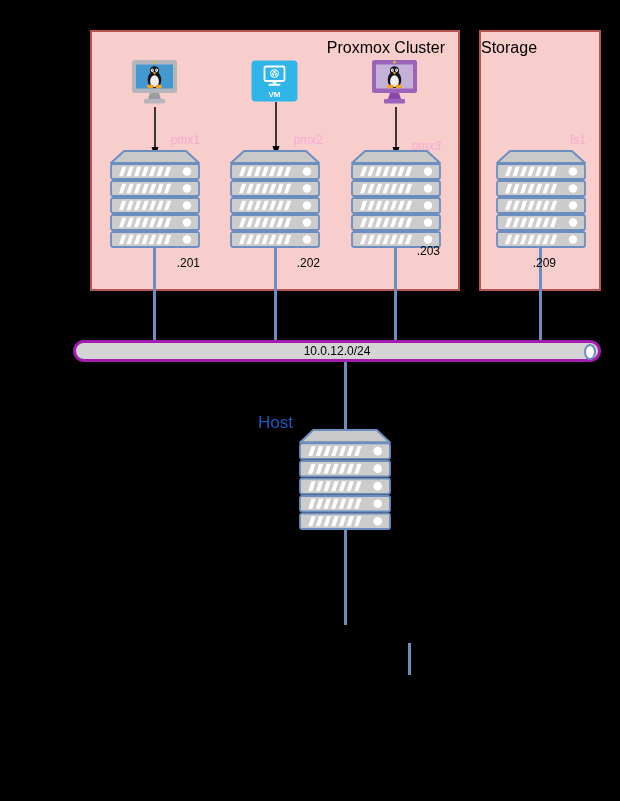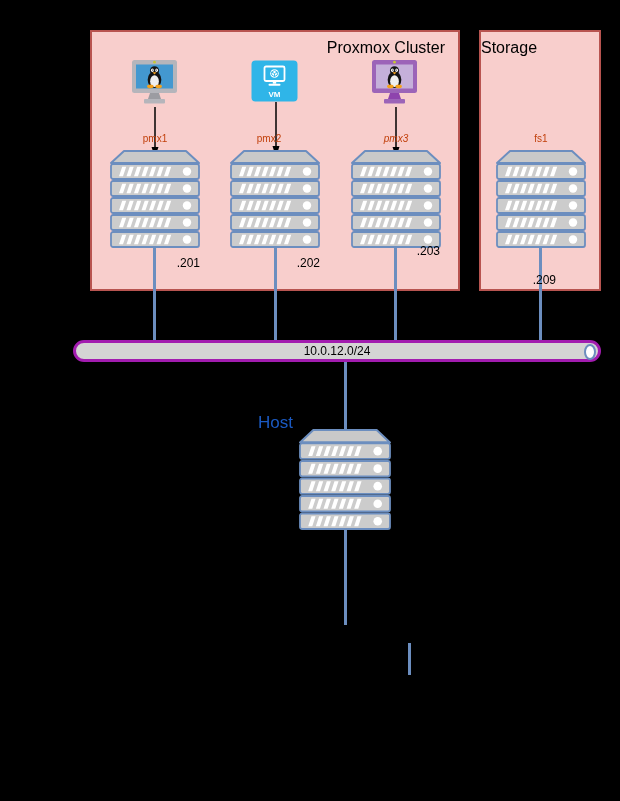--- a/index.html
+++ b/index.html
@@ -8,21 +8,21 @@
     font-family:"Liberation Sans",sans-serif;
   }
   .group-box{position:absolute;background:#F8CECC;border:2px solid #B85450;box-sizing:border-box;}
   .box-cluster{left:90px;top:30px;width:370px;height:261px;}
   .box-storage{left:479px;top:30px;width:122px;height:261px;}
   .group-title{position:absolute;font-size:16px;color:#000;white-space:nowrap;}
   .title-cluster{top:7px;right:13px;}
   .title-storage{top:7px;left:0;right:0;text-align:left;}
   .vline{position:absolute;width:3px;background:#6C8EBF;}
   .rack{position:absolute;overflow:visible;}
-  .node-label{position:absolute;width:90px;text-align:center;font-size:10px;color:#c2410c;white-space:nowrap;}
+  .node-label{position:absolute;width:90px;text-align:right;font-size:12px;color:#f9a8d4;white-space:nowrap;}
   .ip-label{position:absolute;width:60px;text-align:right;font-size:12px;color:#000;white-space:nowrap;}
   .bus{position:absolute;background:#D4D4D4;border:3px solid #a21caf;box-sizing:border-box;
        display:flex;align-items:center;justify-content:center;font-size:12px;color:#000;}
   .bus1{left:73px;top:340px;width:528px;height:22px;border-radius:11px;}
   .bus2{left:253px;top:625px;width:254px;height:20px;border-radius:10px;}
   .bus-cap{position:absolute;background:#fff;border:2px solid #6C8EBF;border-radius:50%;box-sizing:border-box;}
   .bus1 .bus-cap{right:2px;top:1px;width:12px;height:16px;}
   .bus2 .bus-cap{right:2px;top:1px;width:11px;height:14px;}
   .icon,.arrow,.cloud{position:absolute;overflow:visible;}
   .host-label{position:absolute;left:258px;top:413px;font-size:17px;color:#1B5AC2;white-space:nowrap;}
@@ -118,37 +118,37 @@
   <svg class="arrow" style="left:391px;top:107px;" width="10" height="50" viewBox="0 0 10 50">
       <use href="#down-arrow"></use>
     </svg>
 
   <div class="node-label" style="left:110px;top:133px;">pmx1</div>
   <svg class="rack" style="left:110px;top:150px;" width="90" height="98" viewBox="0 0 90 98">
       <use href="#rack-shape"></use>
     </svg>
   <div class="ip-label" style="left:140px;top:256px;">.201</div>
 
-  <div class="node-label" style="left:224px;top:133px;">pmx2</div>
+  <div class="node-label" style="left:233px;top:133px;">pmx2</div>
   <svg class="rack" style="left:230px;top:150px;" width="90" height="98" viewBox="0 0 90 98">
       <use href="#rack-shape"></use>
     </svg>
   <div class="ip-label" style="left:260px;top:256px;">.202</div>
 
-  <div class="node-label" style="left:351px;top:133px;font-style:italic;">pmx3</div>
+  <div class="node-label" style="left:351px;top:139px;font-style:italic;">pmx3</div>
   <svg class="rack" style="left:351px;top:150px;" width="90" height="98" viewBox="0 0 90 98">
       <use href="#rack-shape"></use>
     </svg>
   <div class="ip-label" style="left:380px;top:244px;">.203</div>
 
   <div class="node-label" style="left:496px;top:133px;">fs1</div>
   <svg class="rack" style="left:496px;top:150px;" width="90" height="98" viewBox="0 0 90 98">
       <use href="#rack-shape"></use>
     </svg>
-  <div class="ip-label" style="left:496px;top:256px;margin-top:17px;">.209</div>
+  <div class="ip-label" style="left:496px;top:256px;">.209</div>
 
   <div class="bus bus1">
     <span>10.0.12.0/24</span>
     <div class="bus-cap"></div>
   </div>
 
   <div class="host-label">Host</div>
   <svg class="rack" style="left:299px;top:429px;" width="92" height="101" viewBox="0 0 90 98" preserveAspectRatio="none">
       <use href="#rack-shape"></use>
     </svg>

